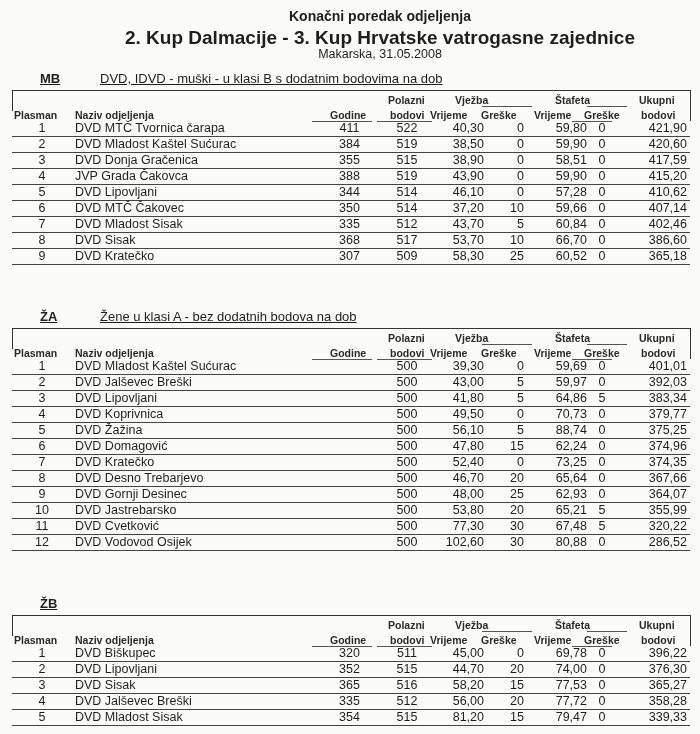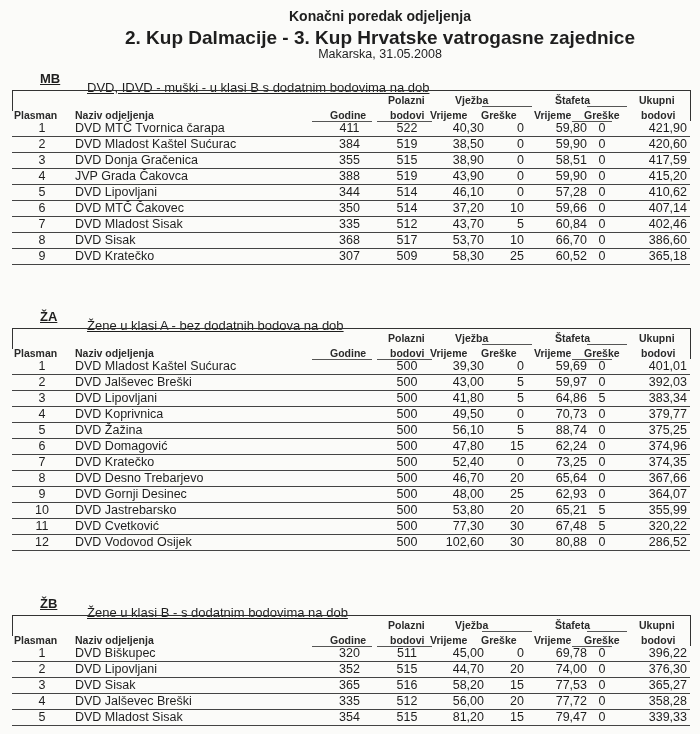--- a/index.html
+++ b/index.html
@@ -11,21 +11,21 @@
     position: relative;
   }
   .title-block { text-align: center; position: absolute; left: 0; width: 700px; }
   .t1 { top: 8px; font-weight: bold; font-size: 14px; left: 60px; width: 640px; }
   .t2 { top: 27px; font-weight: bold; font-size: 19px; left: 60px; width: 640px; }
   .t3 { top: 47px; font-size: 12.5px; left: 60px; width: 640px; }
 
   .section { position: absolute; left: 0; width: 700px; }
   .sec-head { position: relative; height: 16px; font-size: 13px; }
   .sec-code { position: absolute; left: 40px; top: 0; font-weight: bold; text-decoration: underline; }
-  .sec-title { position: absolute; left: 87px; top: 0; text-decoration: underline; margin-top: 9px; }
+  .sec-title { position: absolute; left: 100px; top: 0; text-decoration: underline; }
 
   .hdr-box {
     position: relative; height: 30px;
     border-top: 1.5px solid #333; border-right: 1.5px solid #333;
     width: 678px; margin-left: 12px;
   }
   .hdr-box .vleft { position: absolute; left: 0; top: 0; height: 20px; border-left: 1.5px solid #333; }
   .h { position: absolute; font-size: 10.5px; color: #2a2a2a; white-space: nowrap; font-weight: bold; }
   .h-line { position: absolute; border-top: 1px solid #555; }
 
@@ -332,21 +332,20 @@
       <span class="c-vv">102,60</span>
       <span class="c-vg">30</span>
       <span class="c-sv">80,88</span>
       <span class="c-sg">0</span>
       <span class="c-uk">286,52</span>
     </div>
   </div>
 <div class="section" id="sec2" style="top:596px;">
     <div class="sec-head">
       <span class="sec-code">ŽB</span>
-      <span class="sec-title">Žene u klasi B - s dodatnim bodovima na dob</span>
     </div>
     <div class="hdr-box" style="margin-top: 3px;">
       <div class="vleft"></div>
       <span class="h" style="left: 2px; top: 18px;">Plasman</span>
       <span class="h" style="left: 63px; top: 18px;">Naziv odjeljenja</span>
       <span class="h" style="left: 318px; top: 18px;">Godine</span>
       <span class="h" style="left: 376px; top: 3px;">Polazni</span>
       <span class="h" style="left: 378px; top: 18px;">bodovi</span>
       <span class="h" style="left: 443px; top: 3px;">Vježba</span>
       <span class="h" style="left: 418px; top: 18px;">Vrijeme</span>

